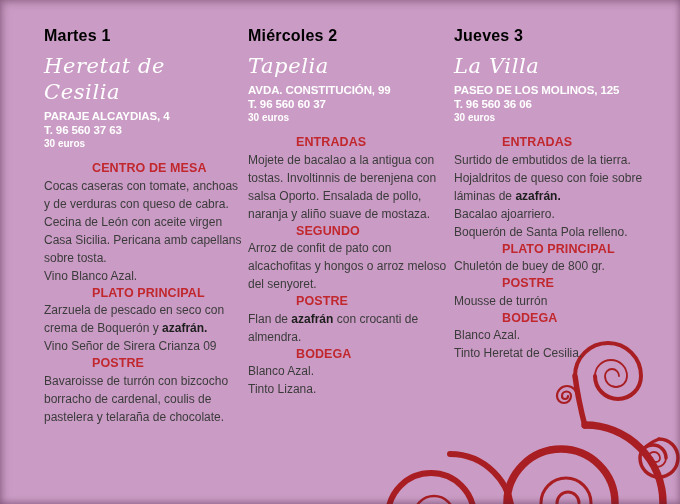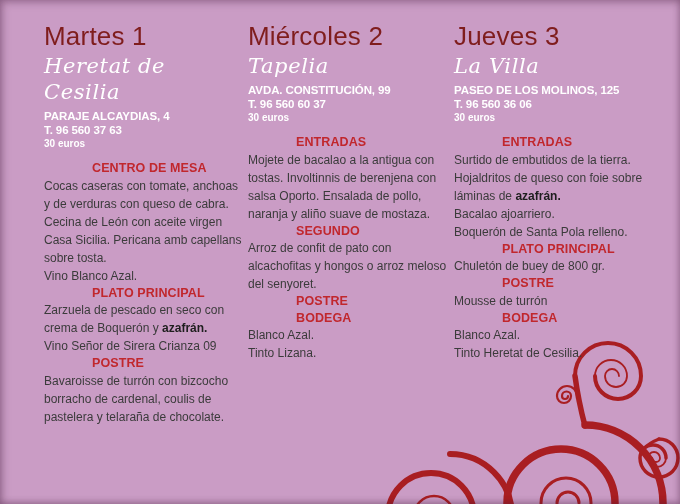--- a/index.html
+++ b/index.html
@@ -12,22 +12,22 @@
   }
   .flyer { position:absolute; inset:0; overflow:hidden; }
   .vignette { position:absolute; inset:0; pointer-events:none; z-index:3;
     box-shadow: inset 2px 2px 8px rgba(70,30,60,.38), inset -1px -2px 6px rgba(70,30,60,.28); }
 
   .columns { position:absolute; left:44px; top:25px; display:flex; z-index:2; }
   .col { width:199px; }
   .col.c2 { margin-left:5px; }
   .col.c3 { margin-left:7px; }
 
-  .day { margin:0 0 6px 0; font-size:26px; line-height:22px; font-weight:normal;
-    color:#7f1d1d; letter-spacing:.2px; }
+  .day { margin:0 0 6px 0; font-size:16px; line-height:22px; font-weight:bold;
+    color:#000000; letter-spacing:.2px; }
   .venue { margin:0 0 4px 0; font-family:"DejaVu Serif", serif; font-style:italic;
     font-weight:normal; color:#ffffff; font-size:21px; line-height:26px; letter-spacing:.6px; }
   .addr { color:#ffffff; font-weight:bold; font-size:11.5px; line-height:14px; letter-spacing:-.1px; }
   .price { color:#ffffff; font-weight:bold; font-size:10px; line-height:13px; margin:0 0 10px 0; }
 
   .sec-h { margin:0; font-size:12.5px; line-height:16.5px; font-weight:bold;
     color:#c1272d; letter-spacing:.1px;padding-left:48px; }
   .items p { margin:0; font-size:12px; line-height:18px; color:#3b3b3b; }
   .items .bold { font-weight:bold; color:#1e1e1e;margin-top:12px; }
 
@@ -88,20 +88,23 @@
 
   <div class="sec">
     <h2 class="sec-h">SEGUNDO</h2>
     <div class="items">
               <p><span>Arroz de confit de pato con alcachofitas y hongos o arroz meloso del senyoret.</span></p>
             </div>
   </div>
 
   <div class="sec">
     <h2 class="sec-h">POSTRE</h2>
+    <div class="items">
+              <p><span>Flan de </span><span class="bold">azafrán</span><span> con crocanti de almendra.</span></p>
+            </div>
   </div>
 
   <div class="sec">
     <h2 class="sec-h">BODEGA</h2>
     <div class="items">
               <p><span>Blanco Azal.</span></p>
               <p><span>Tinto Lizana.</span></p>
             </div>
   </div>
 </div>

